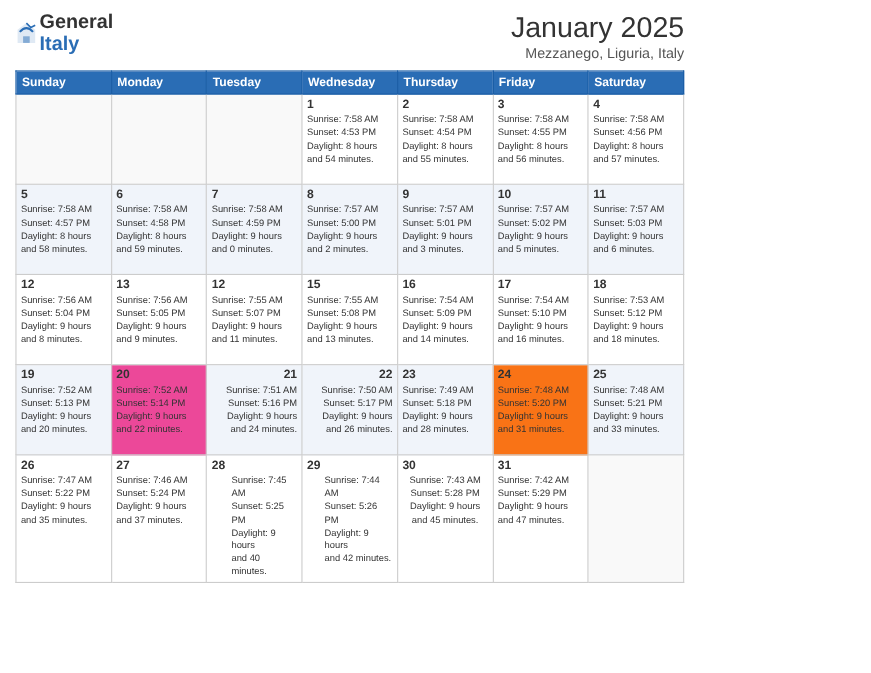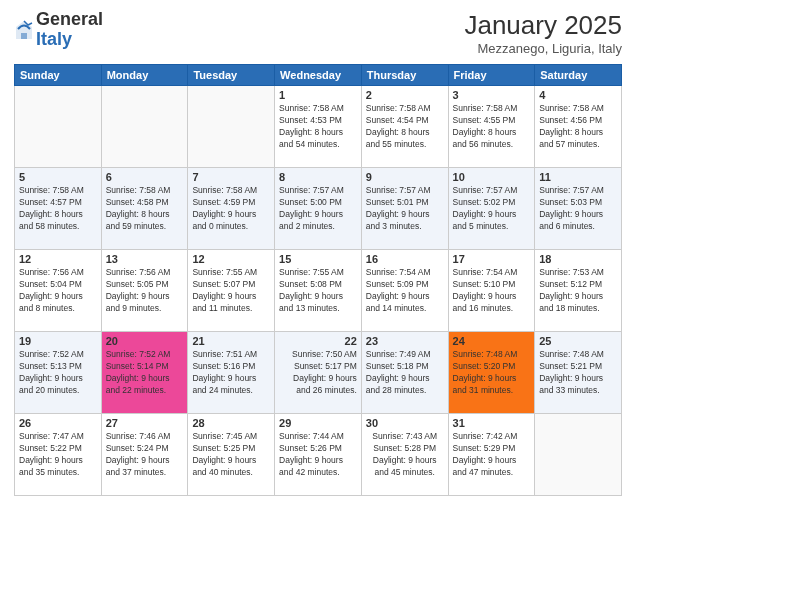--- a/index.html
+++ b/index.html
@@ -266,21 +266,21 @@
 Daylight: 9 hours
 and 20 minutes.</div>
           </td>
           <td style="background: #ec4899;">
             <div class="day-number">20</div>
             <div class="day-info" style="white-space: pre-line;">Sunrise: 7:52 AM
 Sunset: 5:14 PM
 Daylight: 9 hours
 and 22 minutes.</div>
           </td>
-          <td style="background: rgb(240, 244, 250);">
+          <td style="background: rgb(240, 244, 250); text-align: right;">
             <div class="day-number">21</div>
             <div class="day-info" style="white-space: pre-line;">Sunrise: 7:51 AM
 Sunset: 5:16 PM
 Daylight: 9 hours
 and 24 minutes.</div>
           </td>
           <td style="background: rgb(240, 244, 250); text-align: right;">
             <div class="day-number">22</div>
             <div class="day-info" style="white-space: pre-line;">Sunrise: 7:50 AM
 Sunset: 5:17 PM
@@ -319,28 +319,28 @@
           </td>
           <td>
             <div class="day-number">27</div>
             <div class="day-info" style="white-space: pre-line;">Sunrise: 7:46 AM
 Sunset: 5:24 PM
 Daylight: 9 hours
 and 37 minutes.</div>
           </td>
           <td>
             <div class="day-number">28</div>
-            <div class="day-info" style="white-space: pre-line;">Sunrise: 7:45 AM
+            <div class="day-info" style="white-space: pre-line; margin-left: 18px;">Sunrise: 7:45 AM
 Sunset: 5:25 PM
 Daylight: 9 hours
 and 40 minutes.</div>
           </td>
           <td>
             <div class="day-number">29</div>
-            <div class="day-info" style="white-space: pre-line;">Sunrise: 7:44 AM
+            <div class="day-info" style="white-space: pre-line; margin-left: 16px;">Sunrise: 7:44 AM
 Sunset: 5:26 PM
 Daylight: 9 hours
 and 42 minutes.</div>
           </td>
           <td>
             <div class="day-number">30</div>
             <div class="day-info" style="white-space: pre-line; text-align: center;">Sunrise: 7:43 AM
 Sunset: 5:28 PM
 Daylight: 9 hours
 and 45 minutes.</div>

